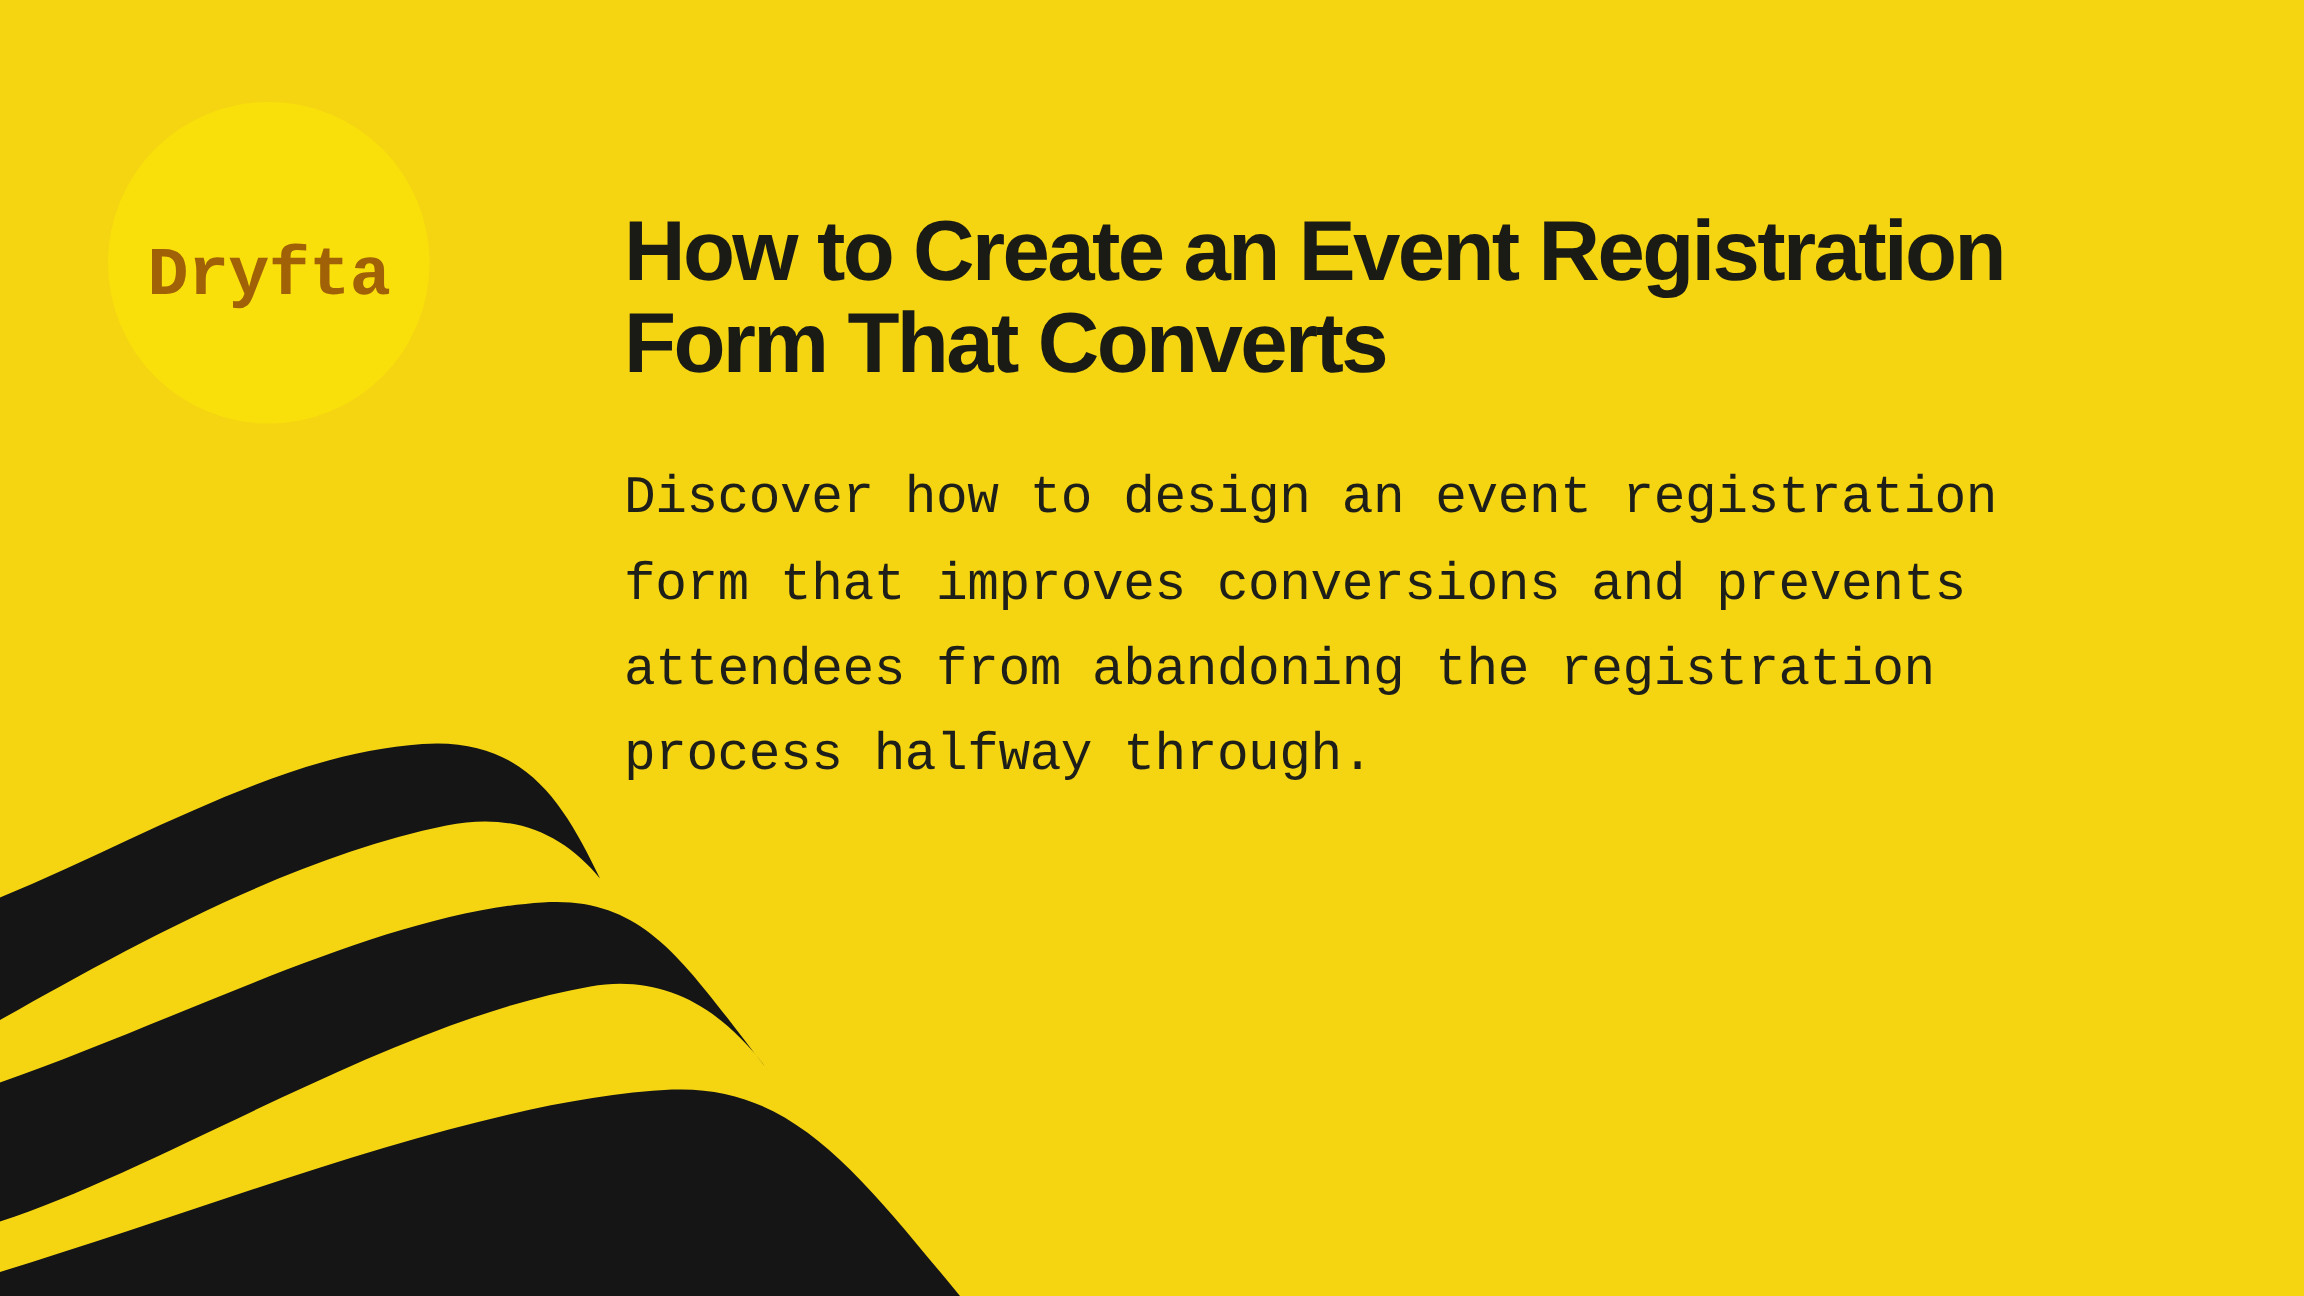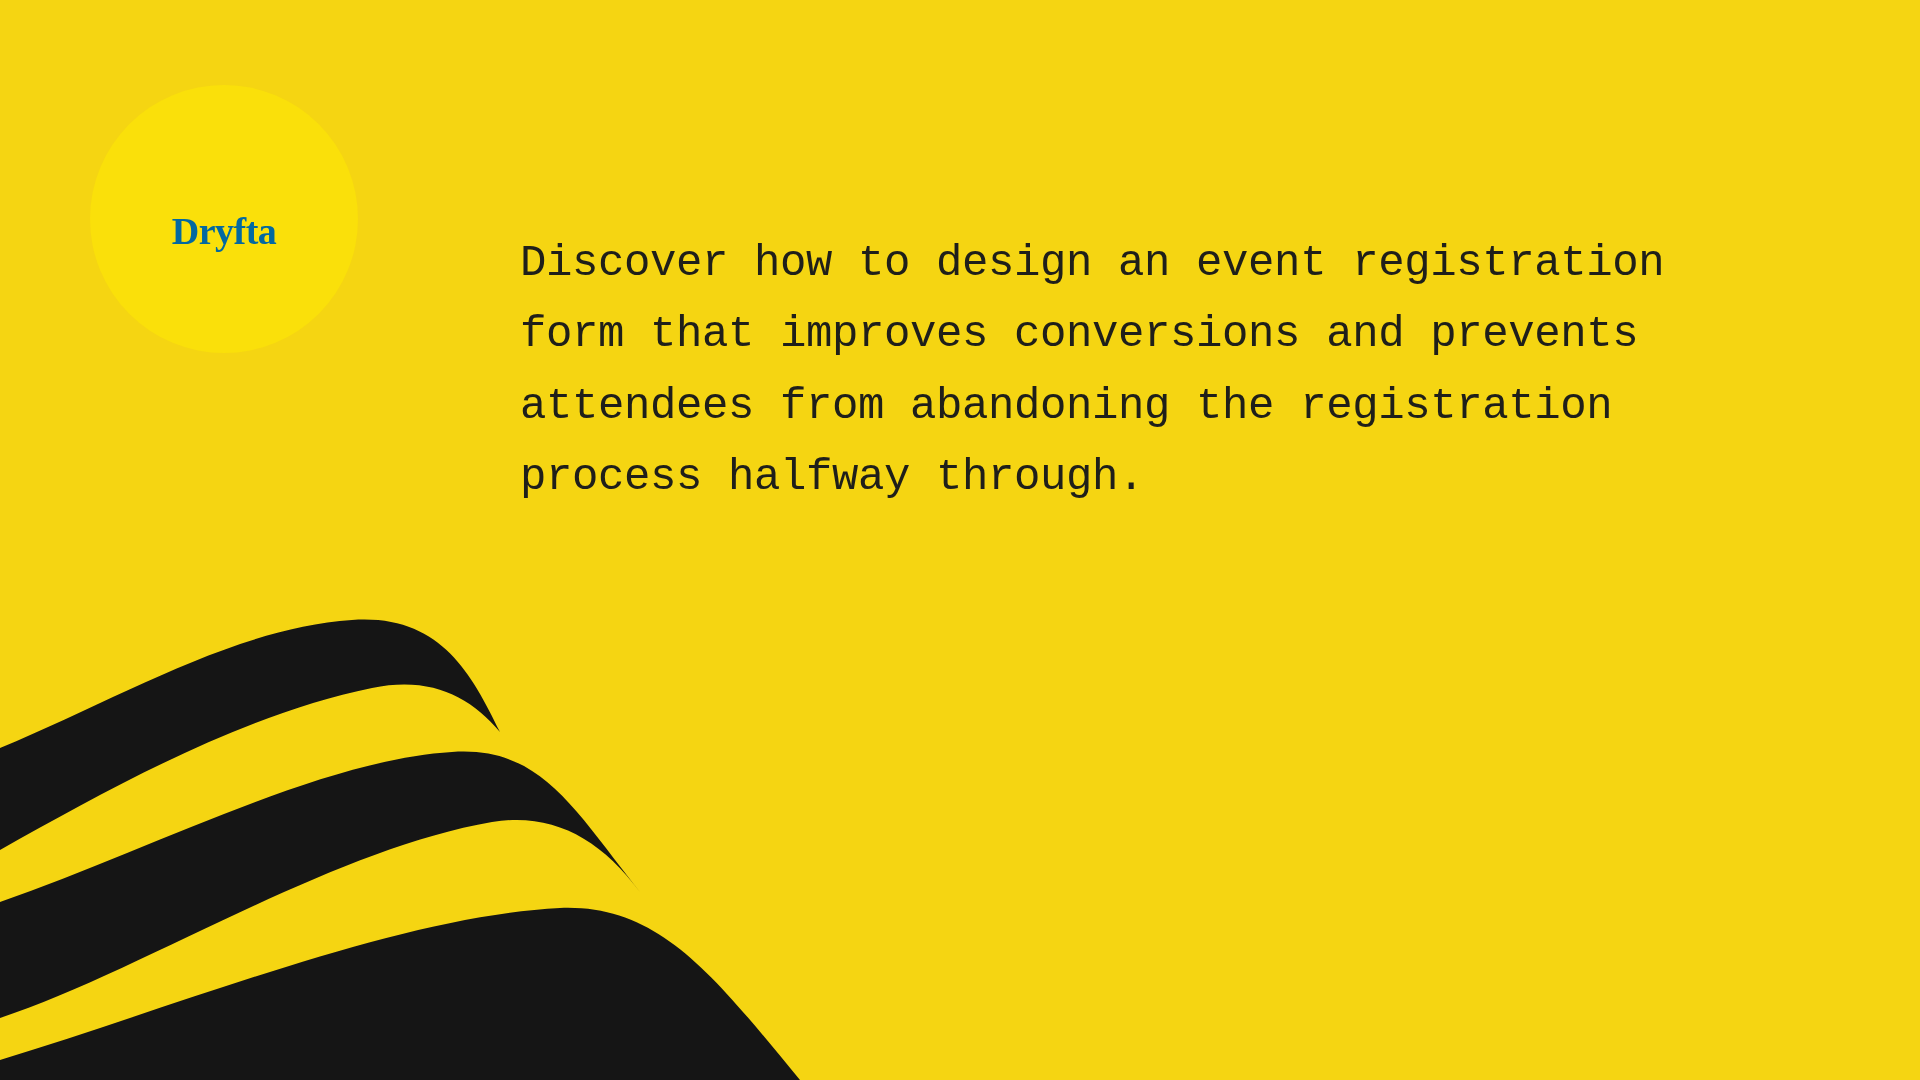--- a/index.html
+++ b/index.html
@@ -43,25 +43,25 @@
     top: 85px;
     width: 268px;
     height: 268px;
     border-radius: 50%;
     background: #fae00a;
     display: flex;
     align-items: center;
     justify-content: center;
   }
   .logo-wordmark {
-    font-family: Liberation Serif, serif;
+    font-family: Liberation Mono, monospace;
     font-weight: 700;
-    font-size: 38px;
+    font-size: 57px;
     line-height: 1;
-    color: #0369a1;
+    color: #a16207;
     letter-spacing: -0.5px;
     transform: translateY(12px);
     white-space: nowrap;
   }
 
   
   .text-col {
     position: absolute;
     left: 520px;
     top: 172px;
@@ -112,16 +112,17 @@
                C 660 384, 714 456, 800 560
                L 0 560 Z"></path>
     </svg>
   </div>
 
   <div class="logo-badge">
     <span class="logo-wordmark">Dryfta</span>
   </div>
 
   <div class="text-col">
+    <h1 class="headline">How to Create an Event Registration Form That Converts</h1>
     <p class="subhead">Discover how to design an event registration form that improves conversions and prevents attendees from abandoning the registration process halfway through.</p>
   </div>
 
 </div>
 
 </body></html>

